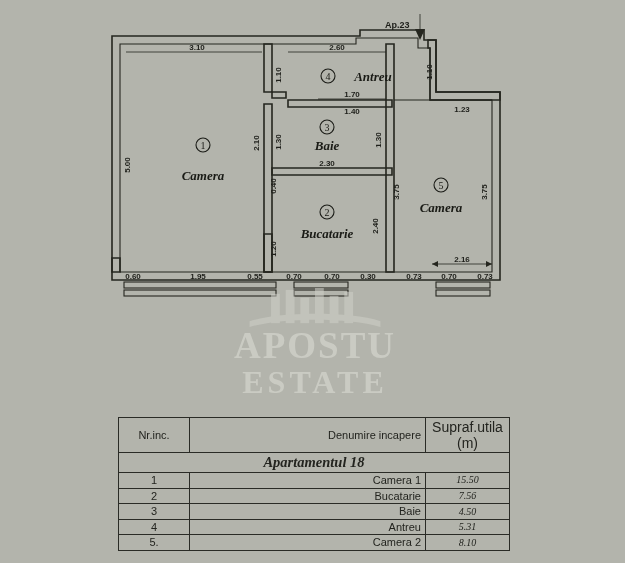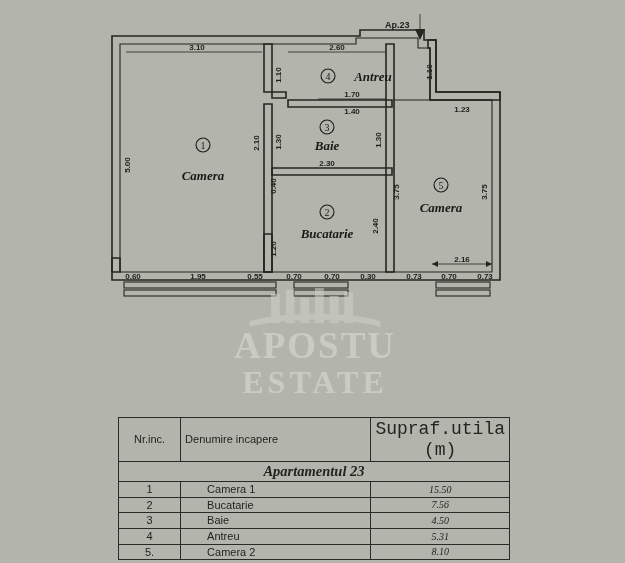--- a/index.html
+++ b/index.html
@@ -39,21 +39,21 @@
   }
   table td,table th{
     border:1px solid #2a2b26;
     padding:1px 4px;
     font-size:11px;
     line-height:1.15;
     background:transparent;
     font-weight:normal;
   }
   .c-nr{width:62px;text-align:center;}
-  .c-name{width:205px;text-align:left;padding-left:26px;}
+  .c-name{width:205px;text-align:right;padding-left:26px;}
   .c-area{width:auto;text-align:center;font-style:italic;font-family:"Liberation Serif", serif;font-size:10px;}
   thead td{text-align:center;padding-left:4px;}
   thead .c-name{padding-left:4px;}
   .sub-row td{
     text-align:center;font-style:italic;font-weight:bold;
     font-family:"Liberation Serif", serif;font-size:14.5px;
   }
 
   
   .dim{font-family:"Liberation Sans", sans-serif;font-size:8px;font-weight:bold;fill:#1e1f1a;}
@@ -218,26 +218,26 @@
     <div id="wm-line1">APOSTU</div>
     <div id="wm-line2">ESTATE</div>
   </div>
 
   <div id="tbl-wrap">
     <table>
       <thead>
         <tr>
           <td class="c-nr">Nr.inc.</td>
           <td class="c-name">Denumire incapere</td>
-          <td class="c-area" style="font-style:normal;font-family:Liberation Mono, monospace;font-size:18px;margin-left:24px;">Supraf.utila (m)</td>
+          <td class="c-area" style="font-style:normal;font-family:Liberation Sans, sans-serif;font-size:14px;margin-left:24px;">Supraf.utila (m)</td>
         </tr>
       </thead>
       <tbody>
         <tr class="sub-row">
-          <td colspan="3">Apartamentul 23</td>
+          <td colspan="3">Apartamentul 18</td>
         </tr>
         <tr>
           <td class="c-nr">1</td>
           <td class="c-name">Camera 1</td>
           <td class="c-area">15.50</td>
         </tr>
         <tr>
           <td class="c-nr">2</td>
           <td class="c-name">Bucatarie</td>
           <td class="c-area">7.56</td>

